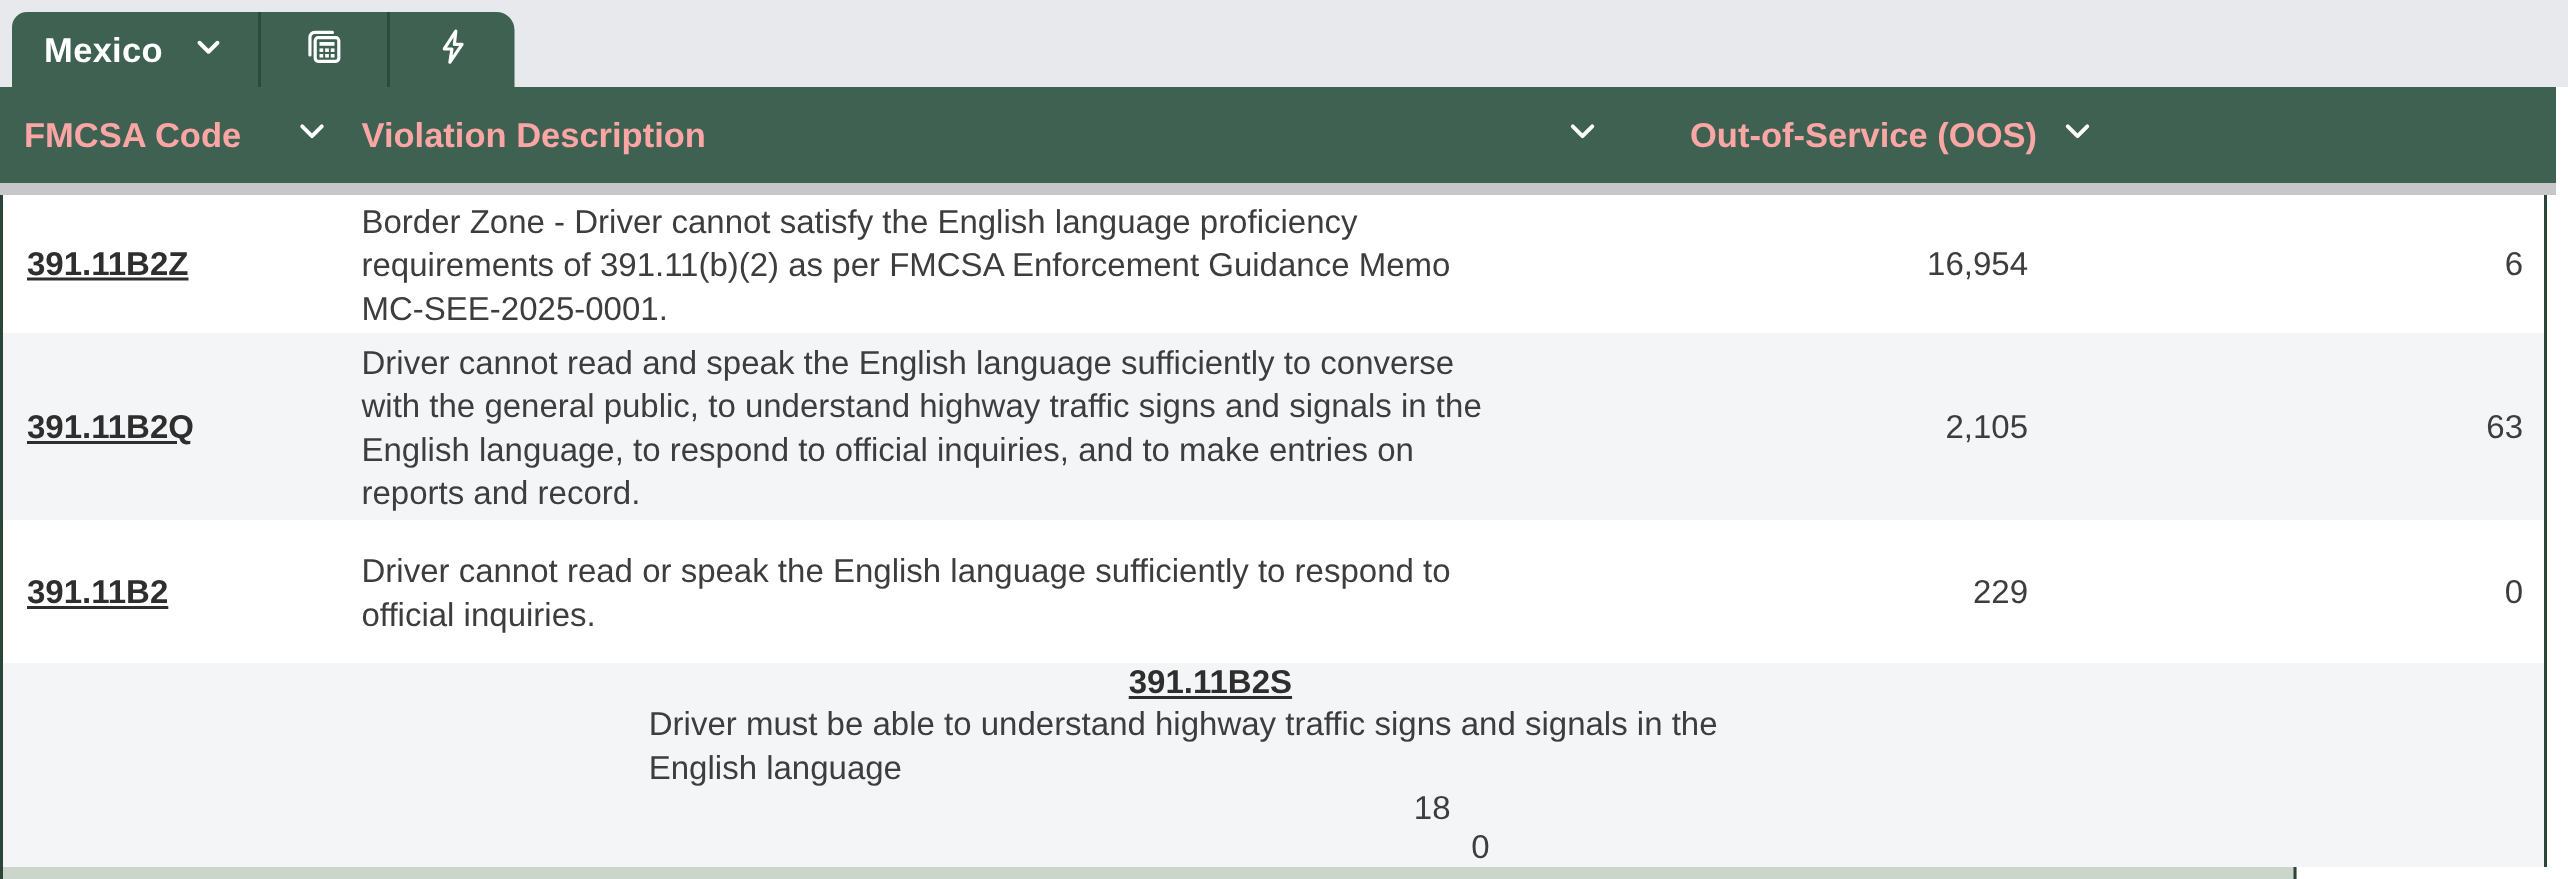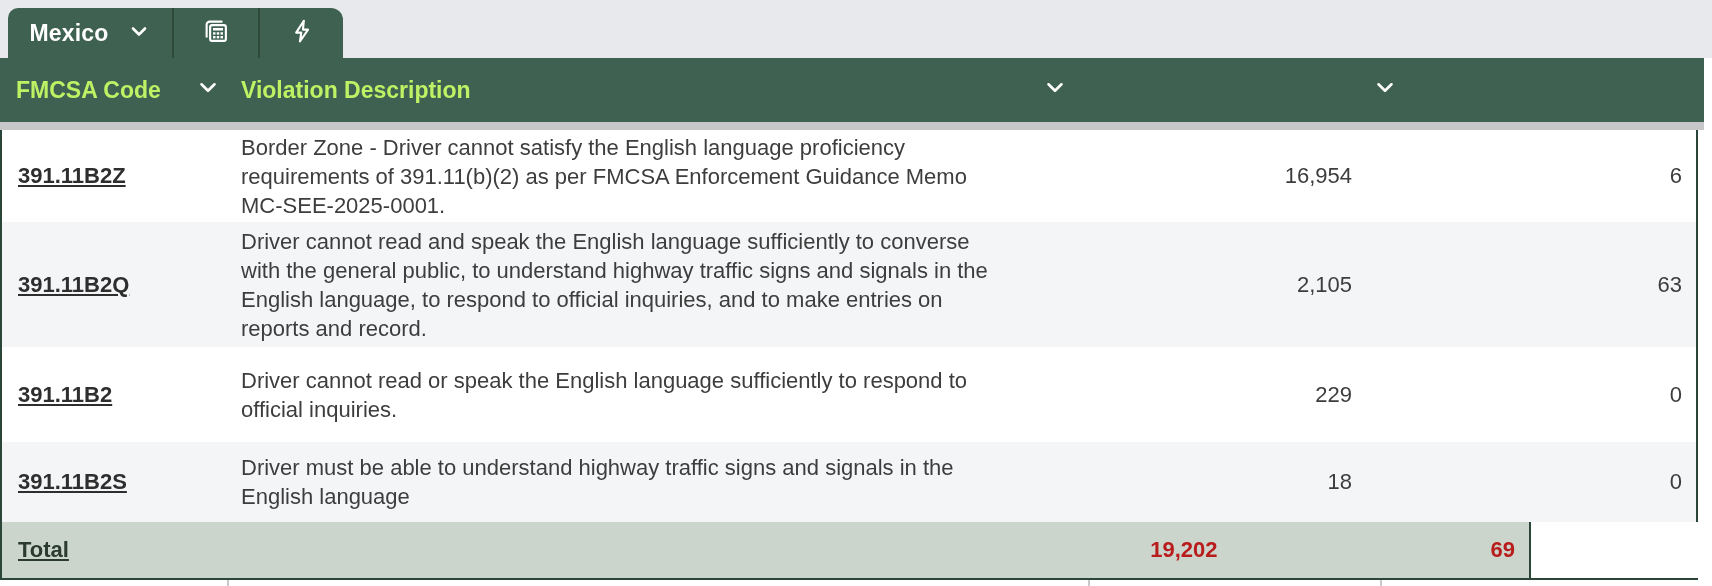--- a/index.html
+++ b/index.html
@@ -15,40 +15,40 @@
     background:#3F6152; color:#fff; display:flex; align-items:center; justify-content:center;
     cursor:pointer;
   }
   .tab + .tab { border-left:2px solid #2E4A3B; }
   .tab-first { border-radius:10px 0 0 0; width:164px; gap:18px;text-align:right; }
   .tab-label { font-size:23px; font-weight:bold; letter-spacing:.2px; }
   .tab-icon { width:86px; }
   .tab-last { border-radius:0 12px 0 0; width:85px; }
   
   .header-row {
-    display:flex; width:1704px; height:64px; background:#3F6152; color:#bef264;
+    display:flex; width:1704px; height:64px; background:#3F6152; color:#fca5a5;
     font-weight:bold; font-size:23px; align-items:center;
   }
   .hcell { display:flex; align-items:center; height:100%; cursor:pointer; }
   .hc1 { width:227px; padding-left:16px; justify-content:space-between; padding-right:6px; }
   .hc2 { width:861px; padding-left:14px; justify-content:space-between; padding-right:20px; }
   .hc3 { width:292px; justify-content:flex-end; gap:16px; padding-right:28px; }
   .hc4 { width:324px; justify-content:flex-end; gap:14px; padding-right:14px; }
   .gray-strip { width:1704px; height:8px; background:#C7C7C9; }
   
   .tbody {
     width:1698px; border-left:2px solid #2C4539; border-right:2px solid #2C4539;
     background:#fff;
   }
   .trow { display:flex; align-items:center; background:#fff; }
   .trow.alt { background:#F4F5F7; }
   .r1 { min-height:92px; }
   .r2 { min-height:125px; }
   .r3 { min-height:95px; }
-  .r4 { min-height:80px; }
+  .r4 { min-height:80px;flex-direction:column; }
   .c-code { width:225px; padding-left:16px; font-weight:bold; font-size:22px; color:#2E2E2E;text-decoration:underline; }
   .c-desc {
     width:861px; padding-left:14px; padding-right:74px; font-size:22px;
     line-height:29px; color:#3D3D3D;
   }
   .c-num { width:292px; text-align:right; padding-right:28px; font-size:22px; color:#3D3D3D; }
   .c-oos { width:316px; text-align:right; padding-right:14px; font-size:22px; color:#3D3D3D; }
   
   .total-row {
     display:flex; align-items:center; width:1531px; min-height:56px;
@@ -116,20 +116,21 @@
     </div>
     <div class="hcell hc2">
       <span>Violation Description</span>
       <span class="chev">
         <svg width="26" height="26" viewBox="0 0 24 24">
             <path d="M6 9.5l6 6 6-6" fill="none" stroke="#fff" stroke-width="2.4" stroke-linecap="round" stroke-linejoin="round"></path>
           </svg>
       </span>
     </div>
     <div class="hcell hc4">
+      <span>Out-of-Service (OOS)</span>
       <span class="chev">
         <svg width="26" height="26" viewBox="0 0 24 24">
             <path d="M6 9.5l6 6 6-6" fill="none" stroke="#fff" stroke-width="2.4" stroke-linecap="round" stroke-linejoin="round"></path>
           </svg>
       </span>
     </div>
   </div>
 
   <div class="gray-strip"></div>
 

